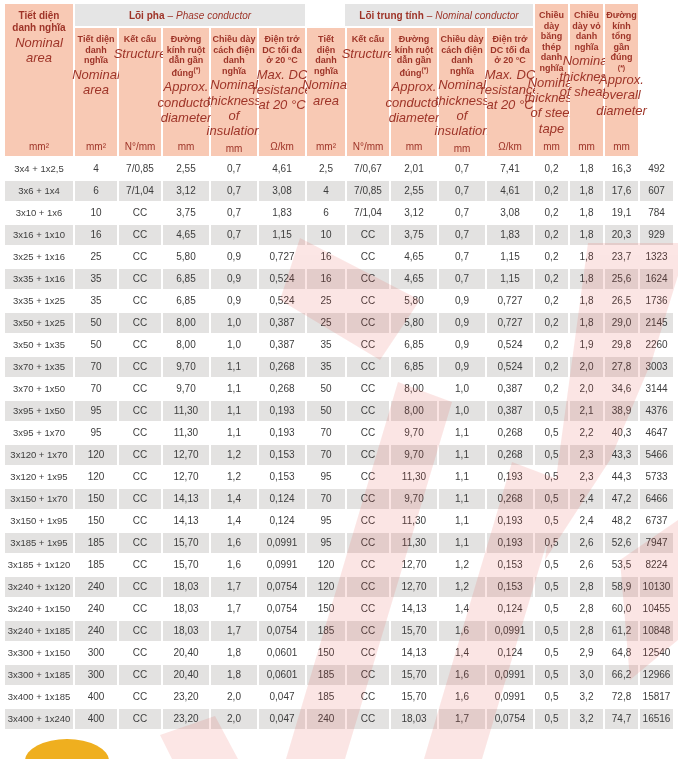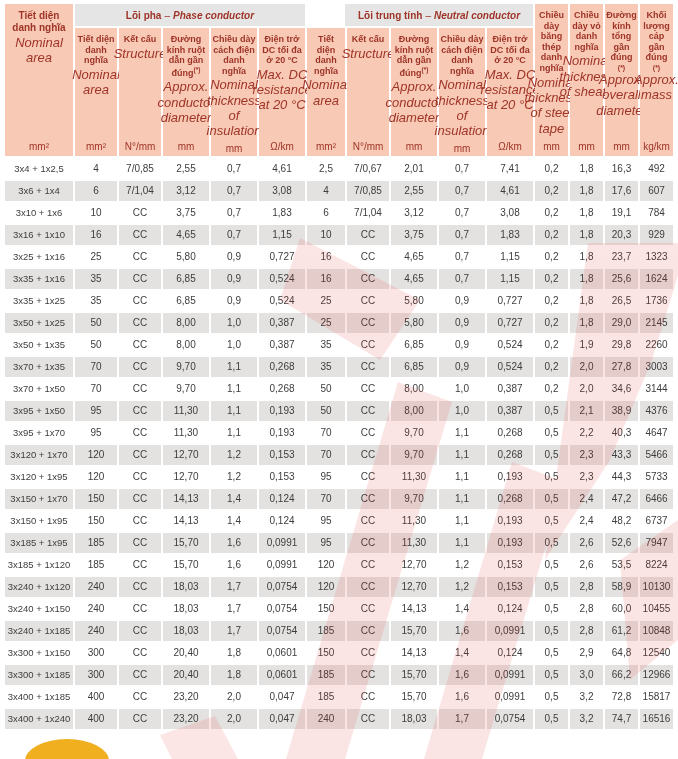--- a/index.html
+++ b/index.html
@@ -24,21 +24,21 @@
   }
   .gcell{
     background:#e5e5e5;color:#9e3428;grid-row:1;
     display:flex;align-items:center;justify-content:center;
     font-size:10px;
   }
   .g-phase{grid-column:2 / span 5;}
   .g-neutral{grid-column:7 / span 5;margin-left:38px;}
   .gvn{font-weight:bold;}
   .gsep{margin:0 3px;}
-  .gen{font-style:italic;font-weight:bold;}
+  .gen{font-style:italic;}
   .span2{grid-row:1 / span 2;}
   .sub{grid-row:2;}
   .c1{grid-column:1}.c2{grid-column:2}.c3{grid-column:3}.c4{grid-column:4}.c5{grid-column:5}
   .c6{grid-column:6}.c7{grid-column:7}.c8{grid-column:8}.c9{grid-column:9}.c10{grid-column:10}
   .c11{grid-column:11}.c12{grid-column:12}.c13{grid-column:13}.c14{grid-column:14}.c15{grid-column:15}
   .vn{font-weight:bold;font-size:9px;line-height:1.18;}
   .vn.big{font-size:10px;}
   .supmark{font-size:6.5px;vertical-align:super;font-weight:bold;}
   .note{font-size:7px;font-weight:bold;margin-top:1px;}
   .en{font-style:italic;font-size:13px;line-height:1.18;margin-top:1px;}
@@ -82,21 +82,21 @@
 
     <div class="gcell g-phase">
       <span class="gvn">Lõi pha</span>
       <span class="gsep">–</span>
       <span class="gen">Phase conductor</span>
     </div>
 
     <div class="gcell g-neutral">
       <span class="gvn">Lõi trung tính</span>
       <span class="gsep">–</span>
-      <span class="gen">Neutral conductor</span>
+      <span class="gen">Nominal conductor</span>
     </div>
 
     <div class="hcell sub c2">
       <div class="vn">Tiết diện danh nghĩa</div>
       <div class="en">Nominal area</div>
       <div class="unit">mm²</div>
     </div>
 
     <div class="hcell sub c3">
       <div class="vn">Kết cấu</div>
@@ -164,26 +164,20 @@
       <div class="unit">mm</div>
     </div>
 
     <div class="hcell span2 c14">
       <div class="vn">Đường kính tổng gần đúng</div>
       <div class="note">(*)</div>
       <div class="en">Approx. overall diameter</div>
       <div class="unit">mm</div>
     </div>
 
-    <div class="hcell span2 c15">
-      <div class="vn">Khối lượng cáp gần đúng</div>
-      <div class="note">(*)</div>
-      <div class="en">Approx. mass</div>
-      <div class="unit">kg/km</div>
-    </div>
 
   </div>
 
   <div class="bgrid">
       <div class="bcell first">3x4 + 1x2,5</div>
       <div class="bcell">4</div>
       <div class="bcell">7/0,85</div>
       <div class="bcell">2,55</div>
       <div class="bcell">0,7</div>
       <div class="bcell">4,61</div>

